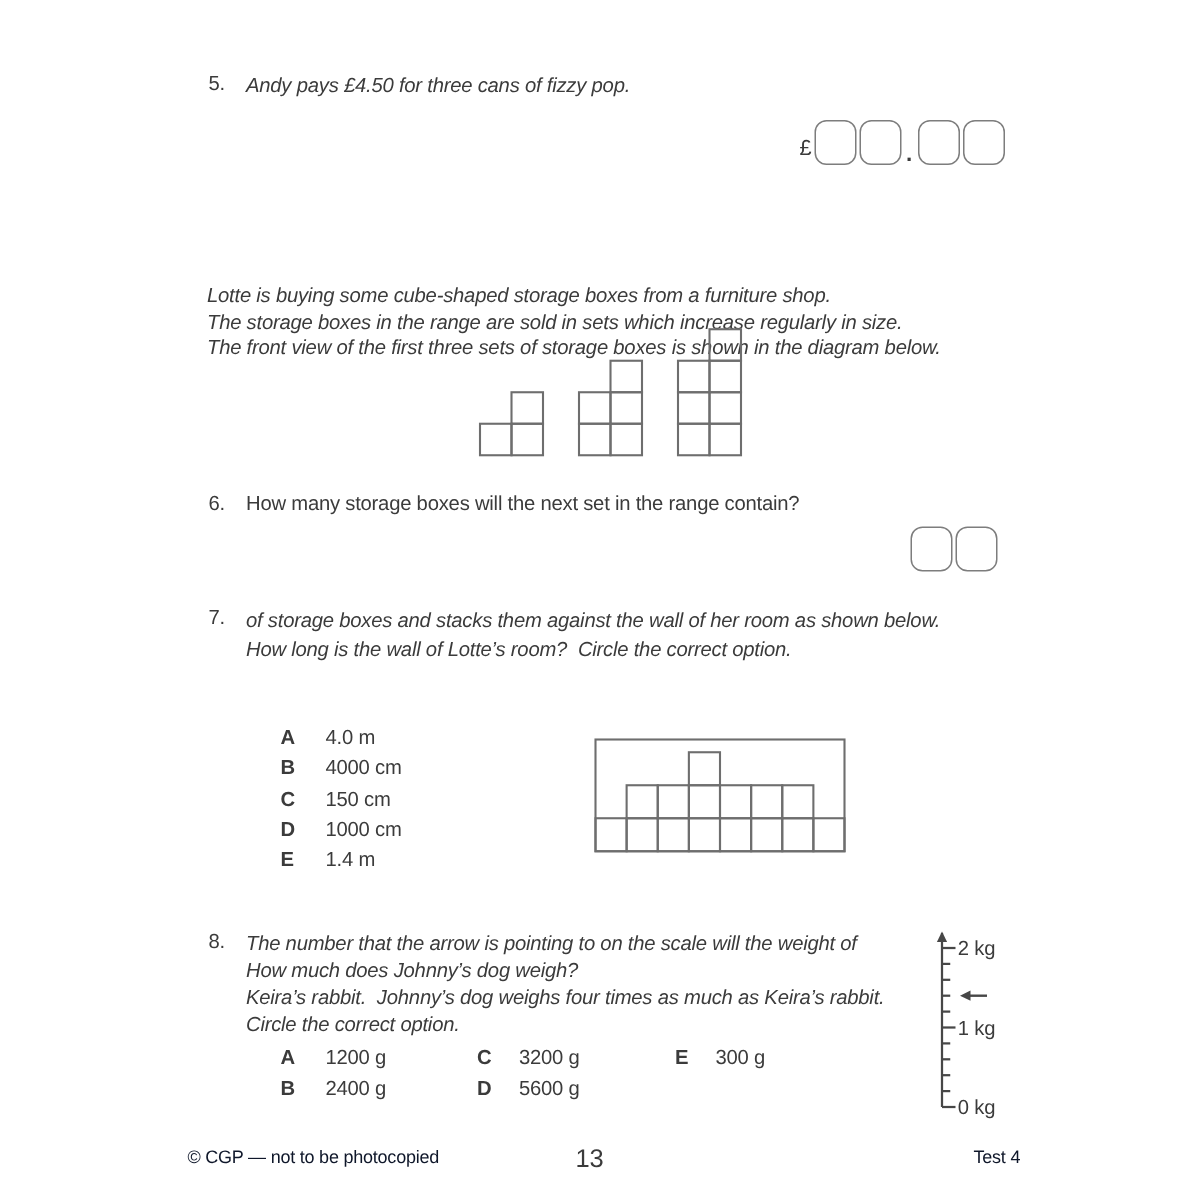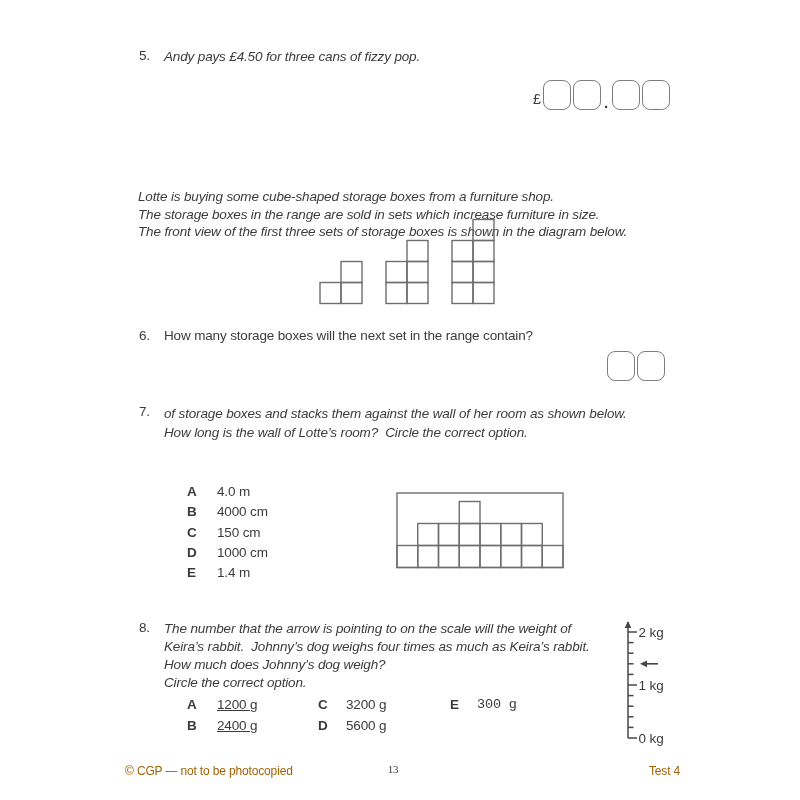--- a/index.html
+++ b/index.html
@@ -20,34 +20,34 @@
     width:28px; height:30px; border:1.4px solid #7d7d7d; border-radius:8px;
     background:#fff; margin-left:2px;
   }
   .pound { font-size:14.5px; align-self:flex-end; margin-bottom:3px; }
   .dec-dot { font-size:15px; font-weight:bold; align-self:flex-end; line-height:10px; margin:0 2px 2px 3px; }
   
   .opt-row { display:flex; height:20.3px; align-items:flex-start; }
   .opt-letter { font-weight:bold; width:30px; display:inline-block; }
   .opt-grid-row { position:relative; height:20.6px; }
   .opt-grid-row .l0 { position:absolute; left:0; font-weight:bold; }
-  .opt-grid-row .v0 { position:absolute; left:30px;text-decoration:underline; }
+  .opt-grid-row .v0 { position:absolute; left:30px; }
   .opt-grid-row .l1 { position:absolute; left:131px; font-weight:bold; }
   .opt-grid-row .v1 { position:absolute; left:159px; }
   .opt-grid-row .l2 { position:absolute; left:263px; font-weight:bold; }
-  .opt-grid-row .v2 { position:absolute; left:290px;font-family:Liberation Mono, monospace; }
+  .opt-grid-row .v2 { position:absolute; left:290px; }
   
   svg { display:block; }
   .cell { fill:none; stroke:#6e6e6e; stroke-width:1.4; }
   .sline { stroke:#474747; stroke-width:1.5; fill:none; }
   .sline2 { stroke:#474747; stroke-width:1.6; }
   .sfill { fill:#474747; stroke:none; }
   .slabel { font-family:"Liberation Sans", sans-serif; font-size:13.5px; fill:#3b3b3b; letter-spacing:-0.1px; }
-  .footer { font-size:12px; color:#a16207; }
-  .pageno { font-size:11px;font-family:Liberation Serif, serif; }
+  .footer { font-size:12px; color:#0f172a; }
+  .pageno { font-size:17px; }
 </style>
 </head>
 <body>
 
 <div id="page">
 
   <section>
     <div class="abs qnum" style="left:139px; top:48px;">5.</div>
     <div class="abs qlines" style="left:164px; top:48px;">
       <div>Andy pays £4.50 for three cans of fizzy pop.</div>
@@ -57,21 +57,21 @@
       <span class="ans-box"></span>
       <span class="ans-box"></span>
       <span class="dec-dot">.</span>
       <span class="ans-box"></span>
       <span class="ans-box"></span>
     </div>
   </section>
 
   <div class="abs qlines lh175" style="left:138px; top:168px;margin-top:20px;">
     <div>Lotte is buying some cube-shaped storage boxes from a furniture shop.</div>
-    <div>The storage boxes in the range are sold in sets which increase furniture in size.</div>
+    <div>The storage boxes in the range are sold in sets which increase regularly in size.</div>
     <div>The front view of the first three sets of storage boxes is shown in the diagram below.</div>
   </div>
 
   <svg id="storage-svg" class="abs" style="left:318px; top:216px;" width="180" height="90">
       <rect x="2" y="66.5" width="21" height="21" class="cell"></rect>
       <rect x="23" y="66.5" width="21" height="21" class="cell"></rect>
       <rect x="23" y="45.5" width="21" height="21" class="cell"></rect>
       <rect x="68" y="66.5" width="21" height="21" class="cell"></rect>
       <rect x="68" y="45.5" width="21" height="21" class="cell"></rect>
       <rect x="89" y="66.5" width="21" height="21" class="cell"></rect>
@@ -140,22 +140,22 @@
         <rect x="125.5" y="53.5" width="20.75" height="22" class="cell"></rect>
         <rect x="125.5" y="31.5" width="20.75" height="22" class="cell"></rect>
         <rect x="146.25" y="53.5" width="20.75" height="22" class="cell"></rect>
       </svg>
   </section>
 
   <section>
     <div class="abs qnum" style="left:139px; top:620px;">8.</div>
     <div class="abs qlines" style="left:164px; top:620px;">
       <div>The number that the arrow is pointing to on the scale will the weight of</div>
+      <div>How much does Johnny’s dog weigh?</div>
       <div>Keira’s rabbit.&nbsp; Johnny’s dog weighs four times as much as Keira’s rabbit.</div>
-      <div>How much does Johnny’s dog weigh?</div>
       <div>Circle the correct option.</div>
     </div>
     <div class="abs" style="left:187px; top:697px; width:400px;">
       <div class="opt-grid-row">
         <span class="l0">A</span>
         <span class="v0">1200 g</span>
         <span class="l1">C</span>
         <span class="v1">3200 g</span>
         <span class="l2">E</span>
         <span class="v2">300 g</span>

